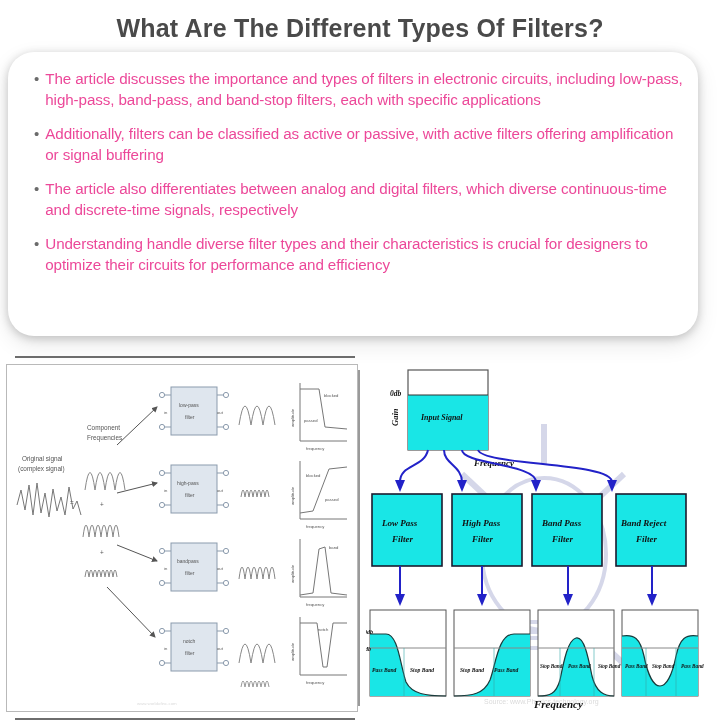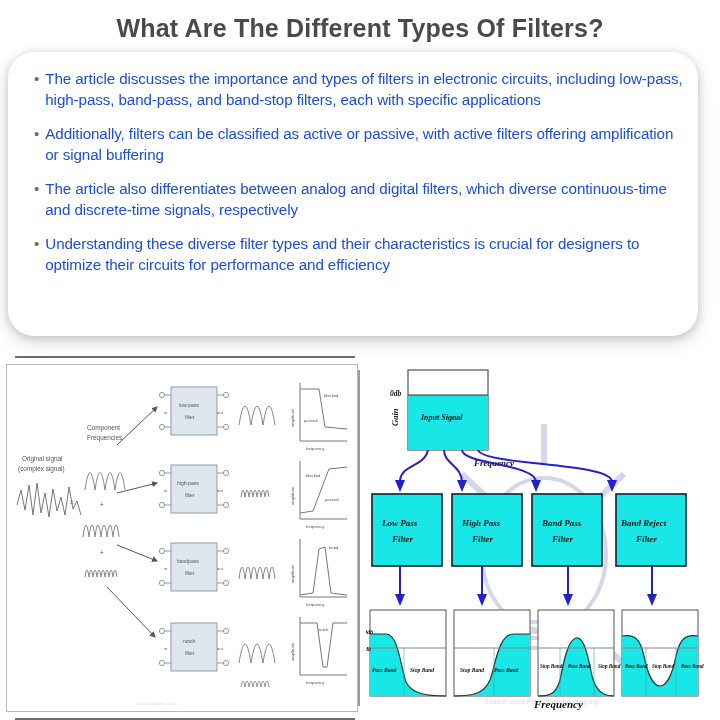--- a/index.html
+++ b/index.html
@@ -40,21 +40,21 @@
     margin-bottom: 13px;
   }
   .bullet-dot {
     color: #6b6b6b;
     font-size: 15px;
     line-height: 21px;
     margin-right: 6px;
     flex: 0 0 auto;
   }
   .bullet-text {
-    color: #1d4ed8;
+    color: #ec4899;
     font-size: 15.2px;
     line-height: 21px;
     letter-spacing: -0.1px;
   }
 
   
   .panel {
     position: absolute;
     top: 364px;
     width: 352px;
@@ -113,21 +113,21 @@
         <span class="bullet-text">Additionally, filters can be classified as active or passive, with active filters offering amplification or signal buffering</span>
       </div>
 
       <div class="bullet-row">
         <span class="bullet-dot">•</span>
         <span class="bullet-text">The article also differentiates between analog and digital filters, which diverse continuous-time and discrete-time signals, respectively</span>
       </div>
 
       <div class="bullet-row">
         <span class="bullet-dot">•</span>
-        <span class="bullet-text">Understanding these diverse filter types and their characteristics is crucial for designers to optimize their circuits for performance and efficiency</span>
+        <span class="bullet-text">Understanding handle diverse filter types and their characteristics is crucial for designers to optimize their circuits for performance and efficiency</span>
       </div>
 
     </div>
   </div>
 
   <div class="panel panel-left">
     <div class="rule-top"></div>
     <div class="rule-bot"></div>
 
     <svg width="350" height="346" viewBox="0 0 350 346">

